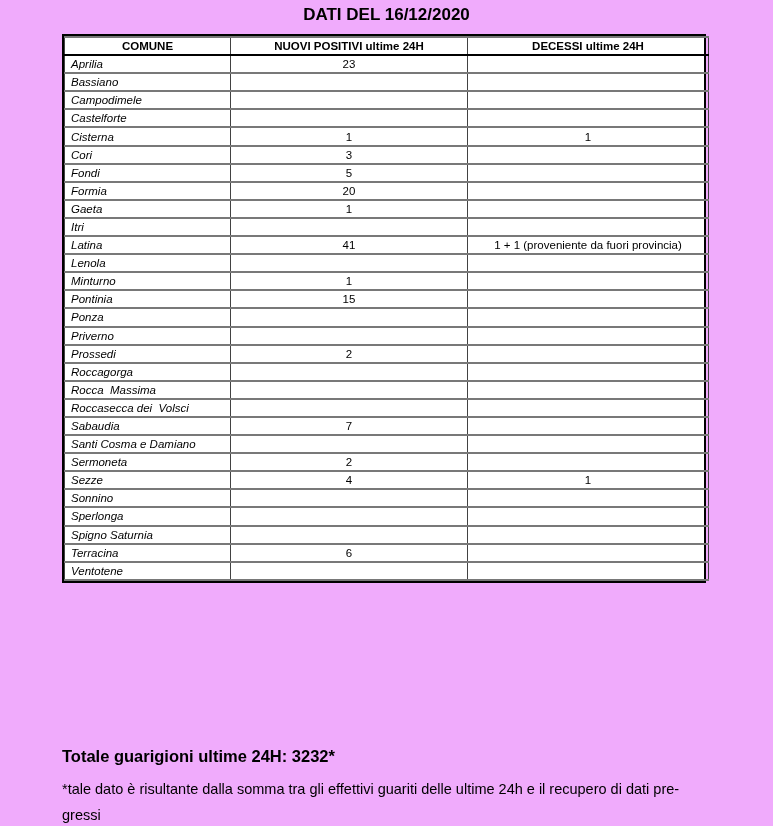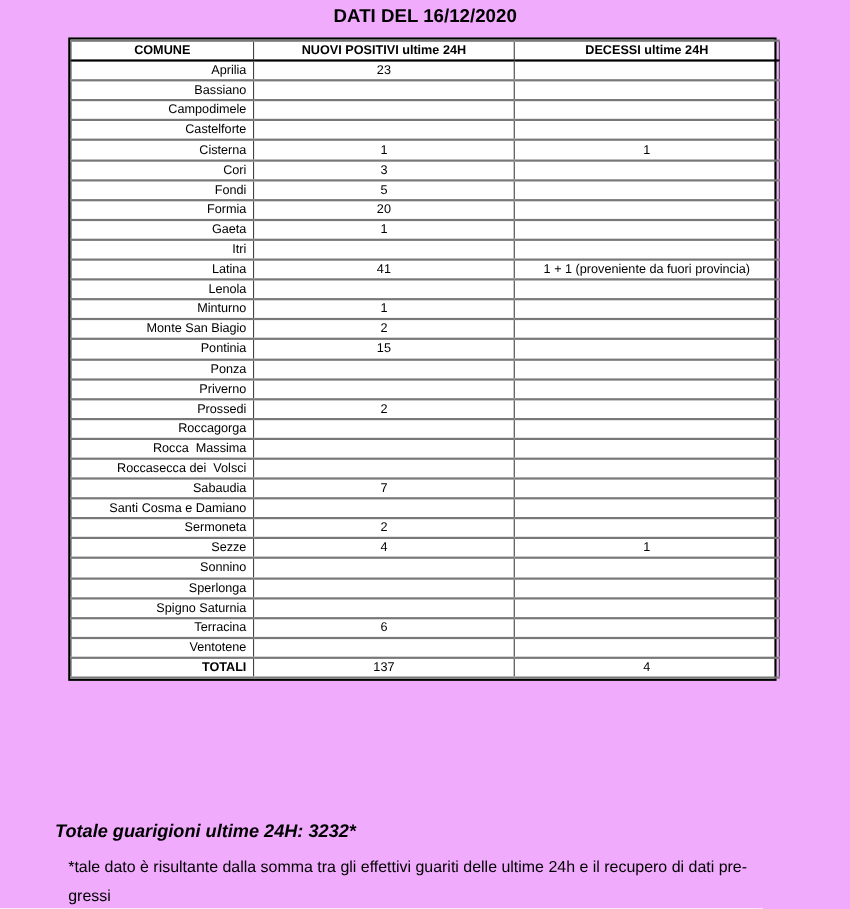--- a/index.html
+++ b/index.html
@@ -50,38 +50,38 @@
     padding: 0 6px;
     overflow: hidden;
     vertical-align: middle;
   }
   table.data thead th {
     font-weight: 700;
     text-align: center;
     border-bottom: 2px solid #000000;
   }
   .cell-comune {
-    text-align: right;
+    text-align: left;
     white-space: pre;
+    font-style: italic;
   }
   .cell-num {
     text-align: center;
     white-space: nowrap;
   }
   tr.totals .cell-comune {
     font-weight: 700;
   }
   .footer-recoveries {
     position: absolute;
-    left: 50px;
+    left: 62px;
     top: 747px;
     font-size: 16.5px;
     font-weight: 700;
     white-space: nowrap;
-    font-style: italic;
   }
   .footer-note {
     position: absolute;
     left: 62px;
     top: 776px;
     font-size: 14.5px;
     line-height: 26px;
   }
   .footer-note .note-line {
     white-space: nowrap;
@@ -168,25 +168,20 @@
             <td class="cell-comune">Lenola</td>
             <td class="cell-num"></td>
             <td class="cell-num"></td>
           </tr>
           <tr>
             <td class="cell-comune">Minturno</td>
             <td class="cell-num">1</td>
             <td class="cell-num"></td>
           </tr>
           <tr>
-            <td class="cell-comune">Monte San Biagio</td>
-            <td class="cell-num">2</td>
-            <td class="cell-num"></td>
-          </tr>
-          <tr>
             <td class="cell-comune">Pontinia</td>
             <td class="cell-num">15</td>
             <td class="cell-num"></td>
           </tr>
           <tr>
             <td class="cell-comune">Ponza</td>
             <td class="cell-num"></td>
             <td class="cell-num"></td>
           </tr>
           <tr>
@@ -252,25 +247,20 @@
           <tr>
             <td class="cell-comune">Terracina</td>
             <td class="cell-num">6</td>
             <td class="cell-num"></td>
           </tr>
           <tr>
             <td class="cell-comune">Ventotene</td>
             <td class="cell-num"></td>
             <td class="cell-num"></td>
           </tr>
-          <tr class="totals">
-          <td class="cell-comune">TOTALI</td>
-          <td class="cell-num">137</td>
-          <td class="cell-num">4</td>
-        </tr>
       </tbody>
     </table>
   </div>
 
   <div class="footer-recoveries">Totale guarigioni ultime 24H: 3232*</div>
 
   <div class="footer-note">
     <div class="note-line">*tale dato è risultante dalla somma tra gli effettivi guariti delle ultime 24h e il recupero di dati pre-</div>
     <div class="note-line">gressi</div>
   </div>

